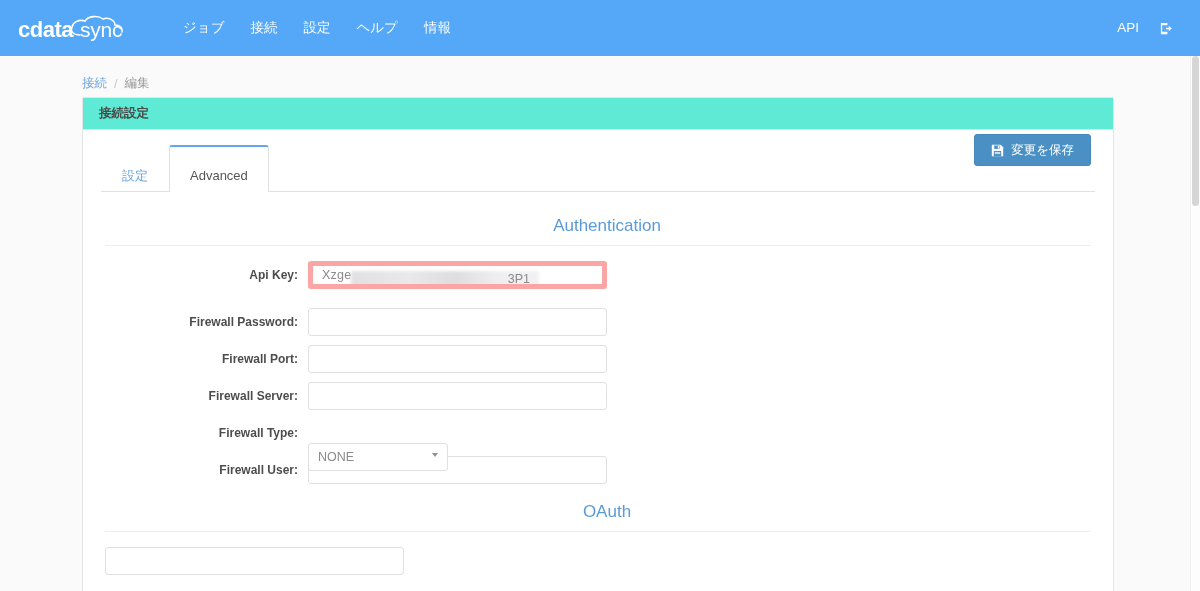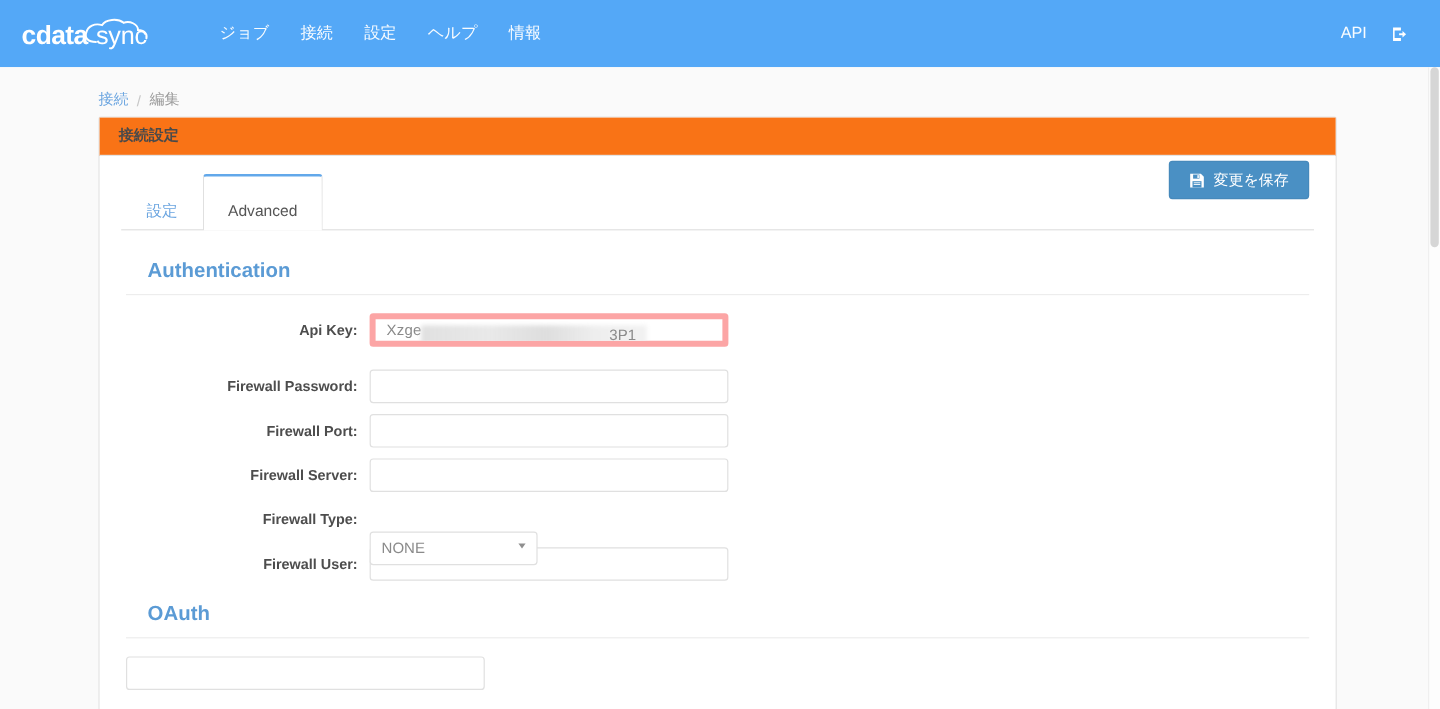--- a/index.html
+++ b/index.html
@@ -65,21 +65,21 @@
   .panel {
     position: absolute; left: 82px; top: 41px;
     width: 1032px;
     min-height: 500px;
     background: #ffffff;
     border: 1px solid #e4e4e4;
     border-radius: 2px;
   }
   .panel-heading {
     height: 32px;
-    background: #f97316;
+    background: #5eead4;
     border-bottom: 1px solid #e4e4e4;
     display: flex; align-items: center;
     padding-left: 16px;
     font-size: 12.5px; color: #4a4a4a; font-weight: bold;
   }
   .panel-body { position: relative; padding: 0; }
 
   
   .tabs-row {
     position: relative;
@@ -120,24 +120,25 @@
     cursor: pointer;
     white-space: nowrap;
     line-height: 14px;
   }
   .save-btn svg { display: block; }
 
   
   .form-area { padding: 14px 22px 20px 22px; }
   .section-title {
     font-size: 17px; color: #5b9bd5;
-    font-weight: bold;
+    font-weight: normal;
     padding: 14px 0 9px 18px;
     margin: 0;
     border-bottom: 1px solid #ededed;
+    text-align: center;
   }
   .section-title.first { padding-top: 10px; }
   .section-body { padding-top: 10px; }
 
   .form-row {
     display: flex; align-items: center;
     height: 37px;
     margin-bottom: 0;
   }
   .form-label {

